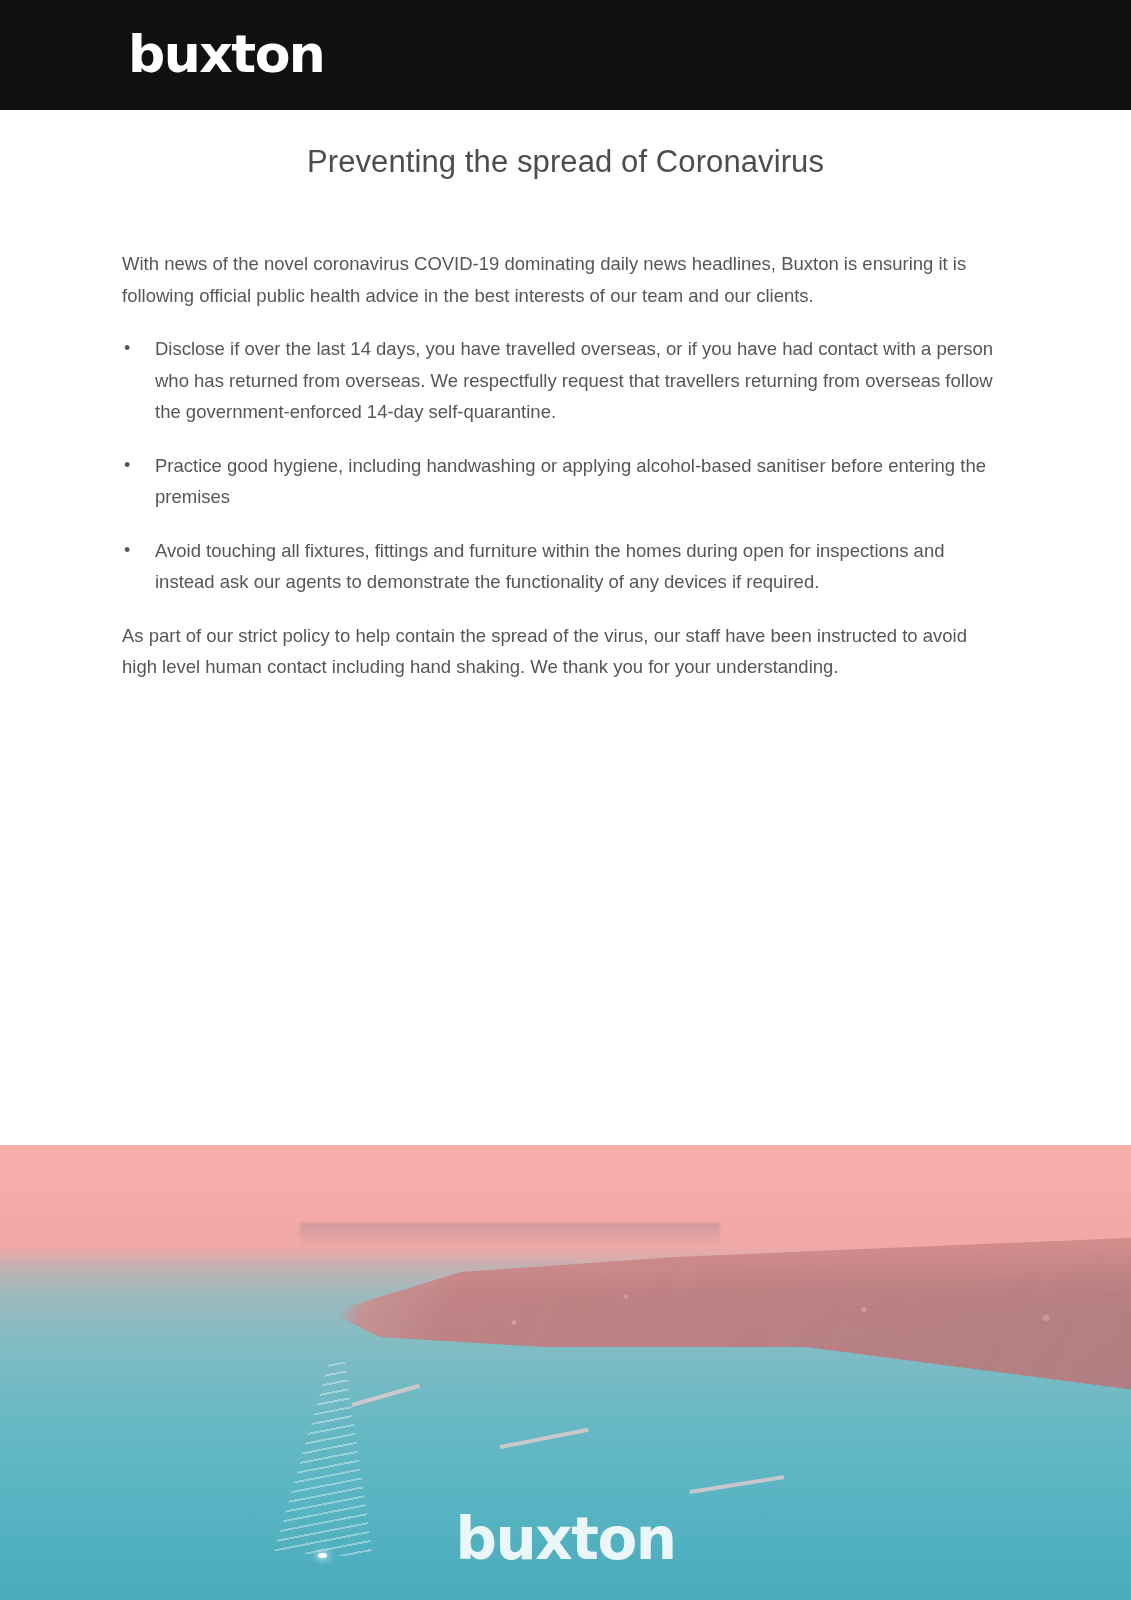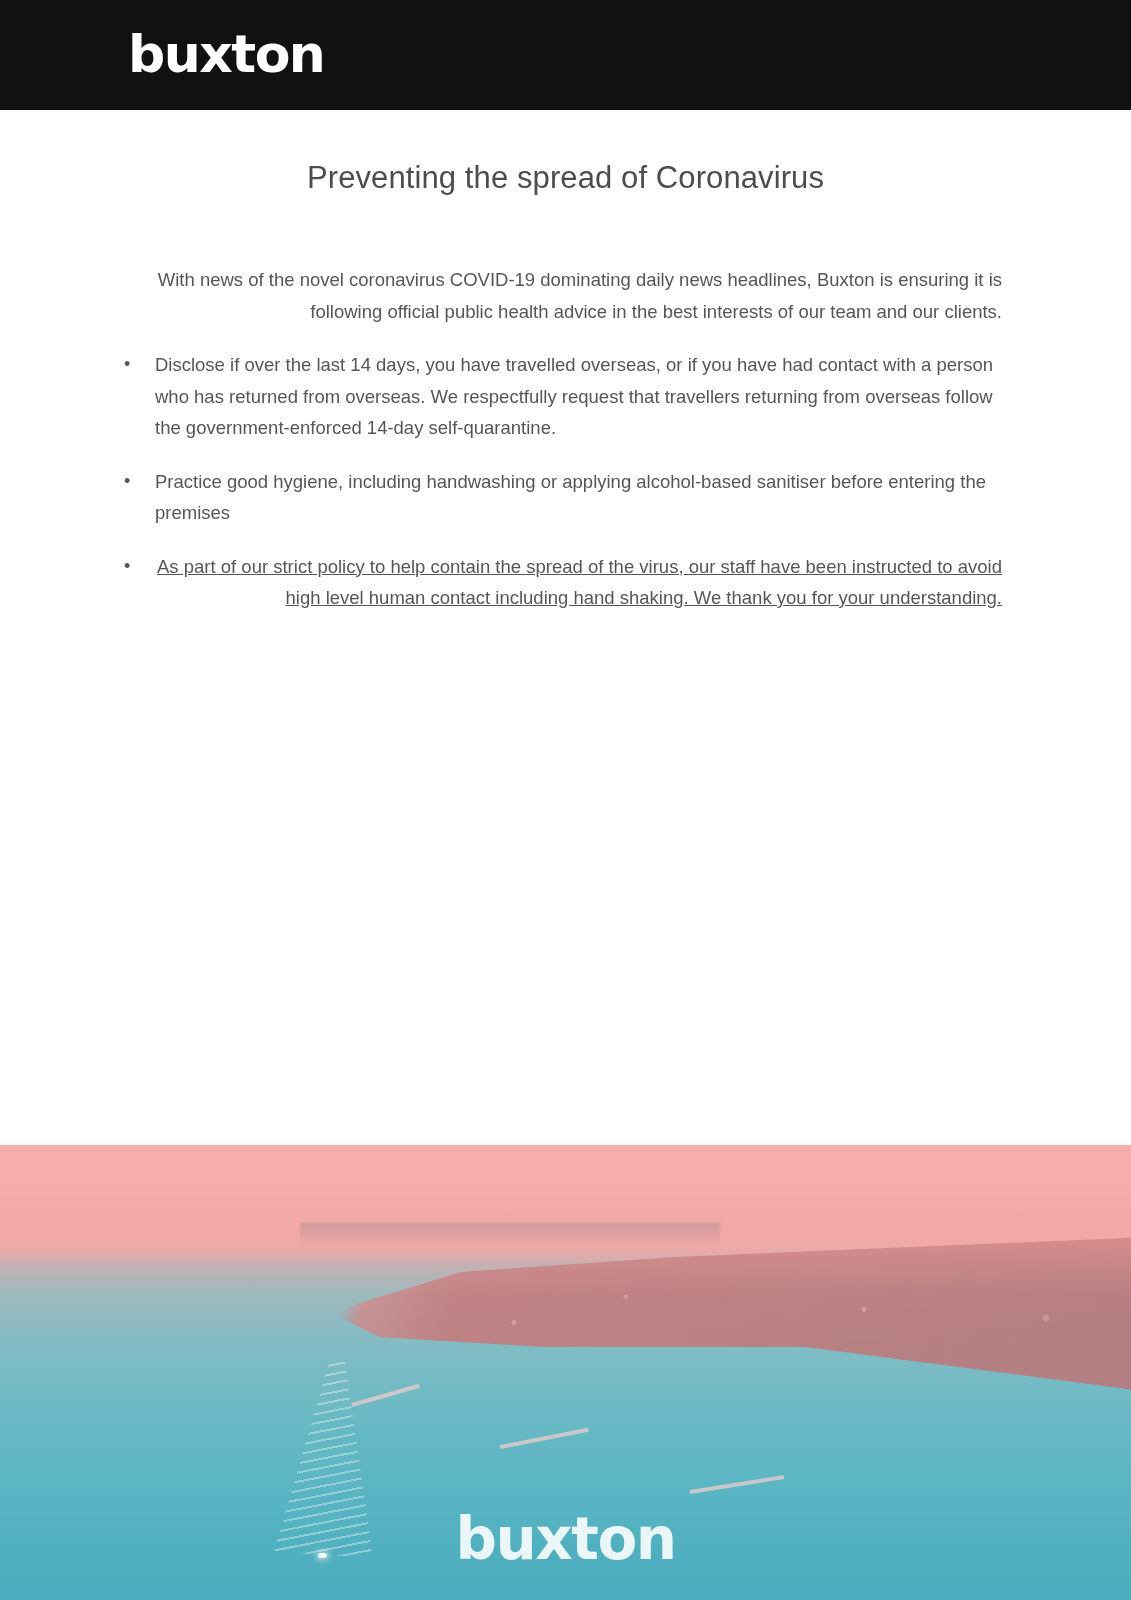--- a/index.html
+++ b/index.html
@@ -39,35 +39,34 @@
   .article {
     padding: 0 122px 0 122px;
     box-sizing: border-box;
     background: #ffffff;
   }
   .page-title {
     text-align: center;
     font-size: 31px;
     font-weight: normal;
     color: #4d4d4d;
-    margin: 16px;
+    margin: 0;
     padding-top: 34px;
     padding-bottom: 0;
     letter-spacing: 0.1px;
   }
   .content {
     margin-top: 68px;
     font-size: 18.5px;
     line-height: 31.5px;
     color: #56565a;
     max-width: 880px;
   }
   .para {
     margin: 18px 0 22px 0;
-    text-align: right;
   }
   .bullets {
     list-style: none;
     margin: 0 0 22px 0;
     padding: 0;
   }
   .bullets li {
     position: relative;
     padding-left: 33px;
     margin-bottom: 22px;
@@ -78,21 +77,20 @@
   .bullets li .bullet-dot {
     position: absolute;
     left: 2px;
     top: 0;
     font-size: 18px;
     line-height: 31.5px;
     color: #56565a;
   }
   .gap-after-list {
     margin-top: 22px;
-    text-decoration: underline;
   }
 
   
   .hero {
     position: absolute;
     left: 0;
     bottom: 0;
     width: 1131px;
     height: 455px;
     overflow: hidden;
@@ -227,20 +225,21 @@
       <li>
         <span class="bullet-dot">•</span>
         <span>Disclose if over the last 14 days, you have travelled overseas, or if you have had contact with a person who has returned from overseas. We respectfully request that travellers returning from overseas follow the government-enforced 14-day self-quarantine.</span>
       </li>
       <li>
         <span class="bullet-dot">•</span>
         <span>Practice good hygiene, including handwashing or applying alcohol-based sanitiser before entering the premises</span>
       </li>
       <li>
         <span class="bullet-dot">•</span>
+        <span>Avoid touching all fixtures, fittings and furniture within the homes during open for inspections and instead ask our agents to demonstrate the functionality of any devices if required.</span>
       </li>
     </ul>
 
     <p class="para gap-after-list">As part of our strict policy to help contain the spread of the virus, our staff have been instructed to avoid high level human contact including hand shaking. We thank you for your understanding.</p>
 
 
   </div>
 </div>
 
 <div class="hero">

